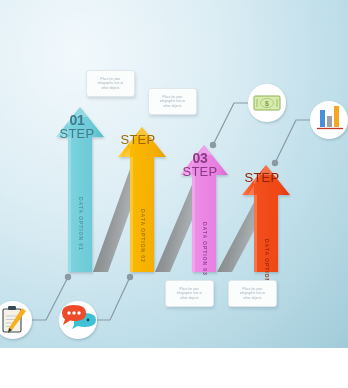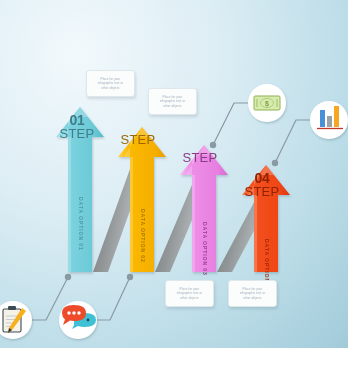--- a/index.html
+++ b/index.html
@@ -236,24 +236,24 @@
   </svg>
 
   <div class="arrow-head-label" id="head-1" style="color:#3f7d8c">
     <span class="arrow-num">01</span>
     <span class="arrow-step">STEP</span>
   </div>
   <div class="arrow-head-label" id="head-2" style="color:#9a6a05">
     <span class="arrow-step">STEP</span>
   </div>
   <div class="arrow-head-label" id="head-3" style="color:#8a3b84">
+    <span class="arrow-num">03</span>
     <span class="arrow-step">STEP</span>
   </div>
   <div class="arrow-head-label" id="head-4" style="color:#8f2403">
-    <span class="arrow-num">04</span>
     <span class="arrow-step">STEP</span>
   </div>
 
   <div class="shaft-label" id="shaft-1" style="color:#4e97a6">DATA OPTION 01</div>
   <div class="shaft-label" id="shaft-2" style="color:#a87508">DATA OPTION 02</div>
   <div class="shaft-label" id="shaft-3" style="color:#963f90">DATA OPTION 03</div>
   <div class="shaft-label" id="shaft-4" style="color:#9c2a05">DATA OPTION 04</div>
 
   <div class="note" id="note-1">
     <div>

